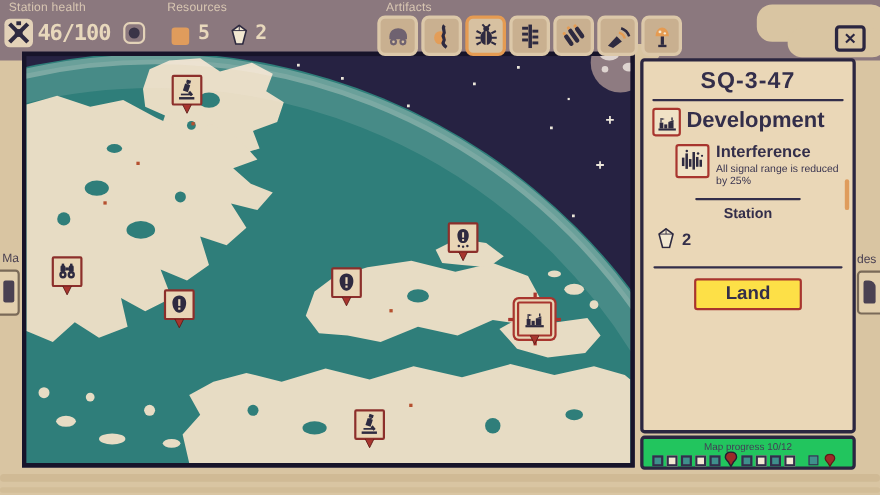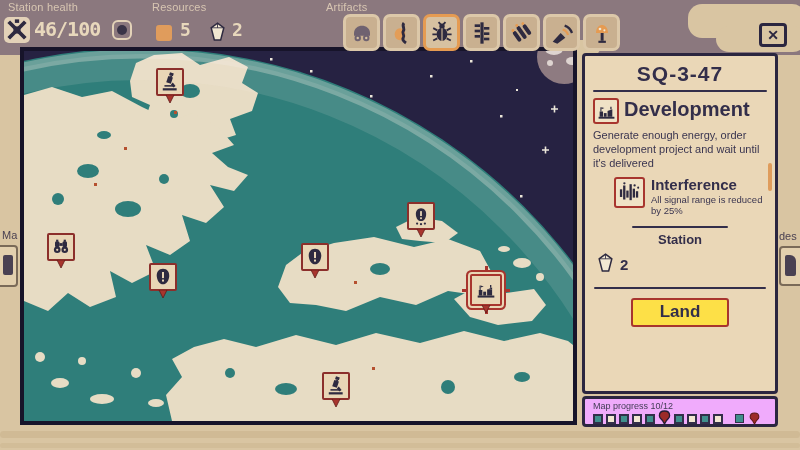--- a/index.html
+++ b/index.html
@@ -6,21 +6,21 @@
   .screen{position:relative;width:800px;height:450px;overflow:hidden;background:#d9c5a2;
     font-family:"Liberation Sans",sans-serif;color:#332e4a;}
   
   .topbar-bg{position:absolute;left:0;top:0;width:800px;height:55px;background:#8b787e;z-index:0;}
   .cloud{position:absolute;background:#d9c5a2;border-radius:14px;z-index:1;}
   .c1{left:688px;top:4px;width:118px;height:34px;}
   .c2{left:716px;top:26px;width:90px;height:26px;}
   .c3{left:556px;top:40px;width:44px;height:16px;border-radius:8px;}
   .topbar{position:absolute;left:0;top:0;width:712px;height:55px;z-index:3;}
   .bar-label{position:absolute;font-size:11px;color:#d8c6b2;letter-spacing:.2px;}
-  .sh-label{left:8px;top:1px;} .res-label{left:152px;top:1px;} .art-label{left:326px;top:1px;}
+  .sh-label{left:8px;top:1px;} .res-label{left:152px;top:1px;} .art-label{left:351px;top:1px;}
   .sh-icon{position:absolute;left:4px;top:17px;width:26px;height:26px;background:#e3d2b8;border-radius:5px;}
   .sh-value{position:absolute;left:34px;top:17px;font-family:"DejaVu Sans Mono",monospace;
     font-weight:bold;font-size:20px;color:#e8d8bc;letter-spacing:-1px;}
   .sh-badge{position:absolute;left:112px;top:20px;width:20px;height:20px;border:2px solid #e3d2b8;
     border-radius:6px;box-sizing:border-box;}
   .sh-badge i{position:absolute;left:3px;top:3px;width:10px;height:10px;background:#3a3447;border-radius:50%;}
   .res-supply{position:absolute;left:156px;top:25px;width:16px;height:16px;background:#e09c5c;border-radius:3px;}
   .res-num1{position:absolute;left:180px;top:19px;font-family:"DejaVu Sans Mono",monospace;font-weight:bold;font-size:18px;color:#e8d8bc;}
   .res-gem{position:absolute;left:210px;top:22px;}
   .res-num2{position:absolute;left:232px;top:19px;font-family:"DejaVu Sans Mono",monospace;font-weight:bold;font-size:18px;color:#e8d8bc;}
@@ -85,21 +85,21 @@
   .art-box svg{width:23px;height:23px;}
   .art-name{font-size:13.5px;}
   .divider.third{margin:11px 1px 0;}
   .land-wrap{display:flex;justify-content:center;margin-top:9px;}
   .land-btn{width:98px;height:29px;box-sizing:border-box;background:#fde047;border:2px solid #a8352e;
     border-radius:3px;font-size:17px;font-weight:bold;color:#332e4a;display:flex;align-items:center;
     justify-content:center;cursor:pointer;font-family:"Liberation Sans",sans-serif;}
   .scrollbar{position:absolute;right:3px;top:107px;width:4px;height:28px;background:#df9c5c;border-radius:2px;}
   
   .progress{position:absolute;left:582px;top:396px;width:196px;height:31px;box-sizing:border-box;
-    background:#f0abfc;border:3px solid #2b2640;border-radius:4px;z-index:4;padding:2px 8px 0;}
+    background:#22c55e;border:3px solid #2b2640;border-radius:4px;z-index:4;padding:2px 8px 0;text-align:center;}
   .pg-label{font-size:9px;color:#433c56;}
   .pg-row{display:flex;align-items:center;gap:3px;margin-top:1px;}
   .sq{width:10px;height:10px;box-sizing:border-box;border:2px solid #332e4a;}
   .sq.teal{background:#3f8f8c;} .sq.cream{background:#f2e8d2;}
   .sq-pin{width:13px;height:15px;margin-top:-3px;line-height:0;}
   .legend-sq{width:7px;height:7px;background:#3f8f8c;border:1px solid #332e4a;margin-left:9px;}
   .legend-pin{width:11px;height:13px;line-height:0;margin-left:2px;}
 </style>
 </head>
 <body>
@@ -410,21 +410,20 @@
             <rect x="3.2" y="5" width="1" height="4"></rect>
             <polygon points="4.2,5 7,5.8 4.2,6.8"></polygon>
             <rect x="6.5" y="10.5" width="2.6" height="3.5"></rect>
             <rect x="10" y="8.5" width="4.5" height="5.5"></rect>
             <polygon points="10,8.5 14.5,6.8 14.5,8.5"></polygon>
             <rect x="12.6" y="4.5" width="1.2" height="2.5"></rect>
           </svg>
       </span>
       <span class="label">Development</span>
     </div>
-    <div class="p-desc">Generate enough energy, order development project and wait until it's delivered</div>
     <div class="mod-row">
       <span class="icon-box mod-icon">
         <svg viewBox="0 0 18 18" fill="#2e2a40">
             <rect x="1.5" y="6.5" width="1.8" height="6"></rect>
             <rect x="4" y="3.5" width="1.8" height="11"></rect>
             <rect x="6.5" y="7.5" width="1.8" height="5.5"></rect>
             <rect x="9" y="2.5" width="1.8" height="12.5"></rect>
             <rect x="11.5" y="6" width="1.8" height="7"></rect>
             <rect x="14" y="8" width="1.8" height="5"></rect>
             <circle cx="5" cy="1.8" r="0.9"></circle>

